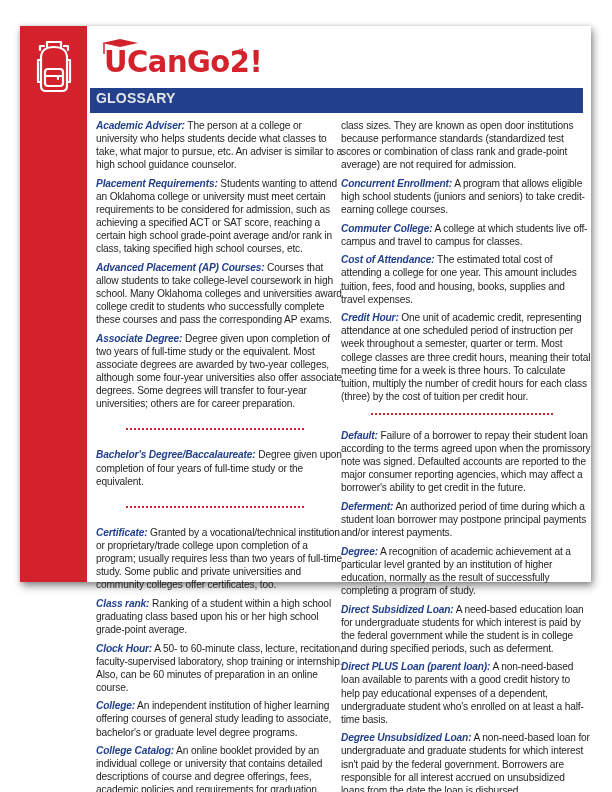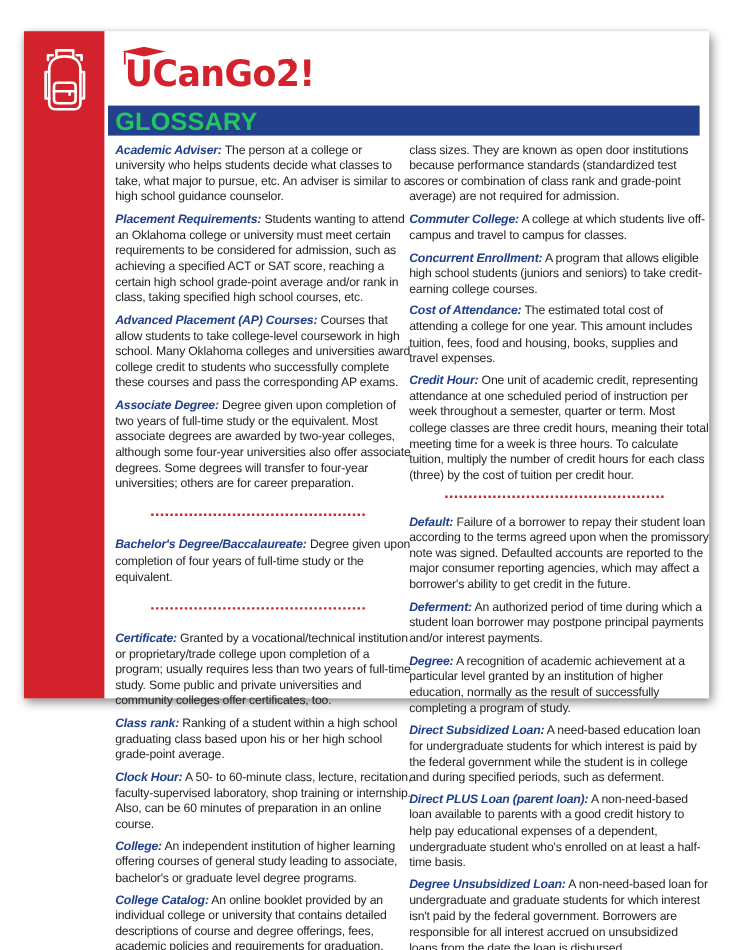--- a/index.html
+++ b/index.html
@@ -34,21 +34,21 @@
     .logo-tm {
       position: absolute; left: 142px; top: 12px; font-size: 5px; color: #d3222c;
       writing-mode: vertical-rl; font-weight: bold;
     }
     .title-bar {
       position: absolute; left: 70px; top: 62px; width: 493px; height: 25px;
       background: #22408c;
     }
     .title-bar span {
       position: absolute; left: 6px; top: 2px;
-      color: #22c55e; font-weight: bold; font-size: 21px; letter-spacing: 0.2px;
+      color: #e5e5e5; font-weight: bold; font-size: 14px; letter-spacing: 0.2px;
     }
     .col {
       position: absolute; top: 93px;
       font-size: 10.2px; line-height: 13.1px; color: #1f1f1f;
       letter-spacing: -0.15px;
     }
     .col-left { left: 76px; width: 248px; }
     .col-right { left: 321px; width: 250px; }
     .entry { margin: 0 0 5.5px 0; }
     .term { color: #22408c; font-weight: bold; font-style: italic; }
@@ -97,22 +97,22 @@
     <p class="entry"><span class="term">Certificate:</span><span> Granted by a vocational/technical institution or proprietary/trade college upon completion of a program; usually requires less than two years of full-time study. Some public and private universities and community colleges offer certificates, too.</span></p>
     <p class="entry"><span class="term">Class rank:</span><span> Ranking of a student within a high school graduating class based upon his or her high school grade-point average.</span></p>
     <p class="entry"><span class="term">Clock Hour:</span><span> A 50- to 60-minute class, lecture, recitation, faculty-supervised laboratory, shop training or internship. Also, can be 60 minutes of preparation in an online course.</span></p>
     <p class="entry"><span class="term">College:</span><span> An independent institution of higher learning offering courses of general study leading to associate, bachelor's or graduate level degree programs.</span></p>
     <p class="entry"><span class="term">College Catalog:</span><span> An online booklet provided by an individual college or university that contains detailed descriptions of course and degree offerings, fees, academic policies and requirements for graduation.</span></p>
 
   </div>
 
   <div class="col col-right">
     <p class="entry"><span>class sizes. They are known as open door institutions because performance standards (standardized test scores or combination of class rank and grade-point average) are not required for admission.</span></p>
+    <p class="entry"><span class="term">Concurrent Enrollment:</span><span> A program that allows eligible high school students (juniors and seniors) to take credit-earning college courses.</span></p>
     <p class="entry"><span class="term">Commuter College:</span><span> A college at which students live off-campus and travel to campus for classes.</span></p>
-    <p class="entry"><span class="term">Concurrent Enrollment:</span><span> A program that allows eligible high school students (juniors and seniors) to take credit-earning college courses.</span></p>
     <p class="entry"><span class="term">Cost of Attendance:</span><span> The estimated total cost of attending a college for one year. This amount includes tuition, fees, food and housing, books, supplies and travel expenses.</span></p>
     <p class="entry"><span class="term">Credit Hour:</span><span> One unit of academic credit, representing attendance at one scheduled period of instruction per week throughout a semester, quarter or term. Most college classes are three credit hours, meaning their total meeting time for a week is three hours. To calculate tuition, multiply the number of credit hours for each class (three) by the cost of tuition per credit hour.</span></p>
     <div class="sep sep-r"></div>
     <p class="entry"><span class="term">Default:</span><span> Failure of a borrower to repay their student loan according to the terms agreed upon when the promissory note was signed. Defaulted accounts are reported to the major consumer reporting agencies, which may affect a borrower's ability to get credit in the future.</span></p>
     <p class="entry"><span class="term">Deferment:</span><span> An authorized period of time during which a student loan borrower may postpone principal payments and/or interest payments.</span></p>
     <p class="entry"><span class="term">Degree:</span><span> A recognition of academic achievement at a particular level granted by an institution of higher education, normally as the result of successfully completing a program of study.</span></p>
     <p class="entry"><span class="term">Direct Subsidized Loan:</span><span> A need-based education loan for undergraduate students for which interest is paid by the federal government while the student is in college and during specified periods, such as deferment.</span></p>
     <p class="entry"><span class="term">Direct PLUS Loan (parent loan):</span><span> A non-need-based loan available to parents with a good credit history to help pay educational expenses of a dependent, undergraduate student who's enrolled on at least a half-time basis.</span></p>
     <p class="entry"><span class="term">Degree Unsubsidized Loan:</span><span> A non-need-based loan for undergraduate and graduate students for which interest isn't paid by the federal government. Borrowers are responsible for all interest accrued on unsubsidized loans from the date the loan is disbursed.</span></p>
 

